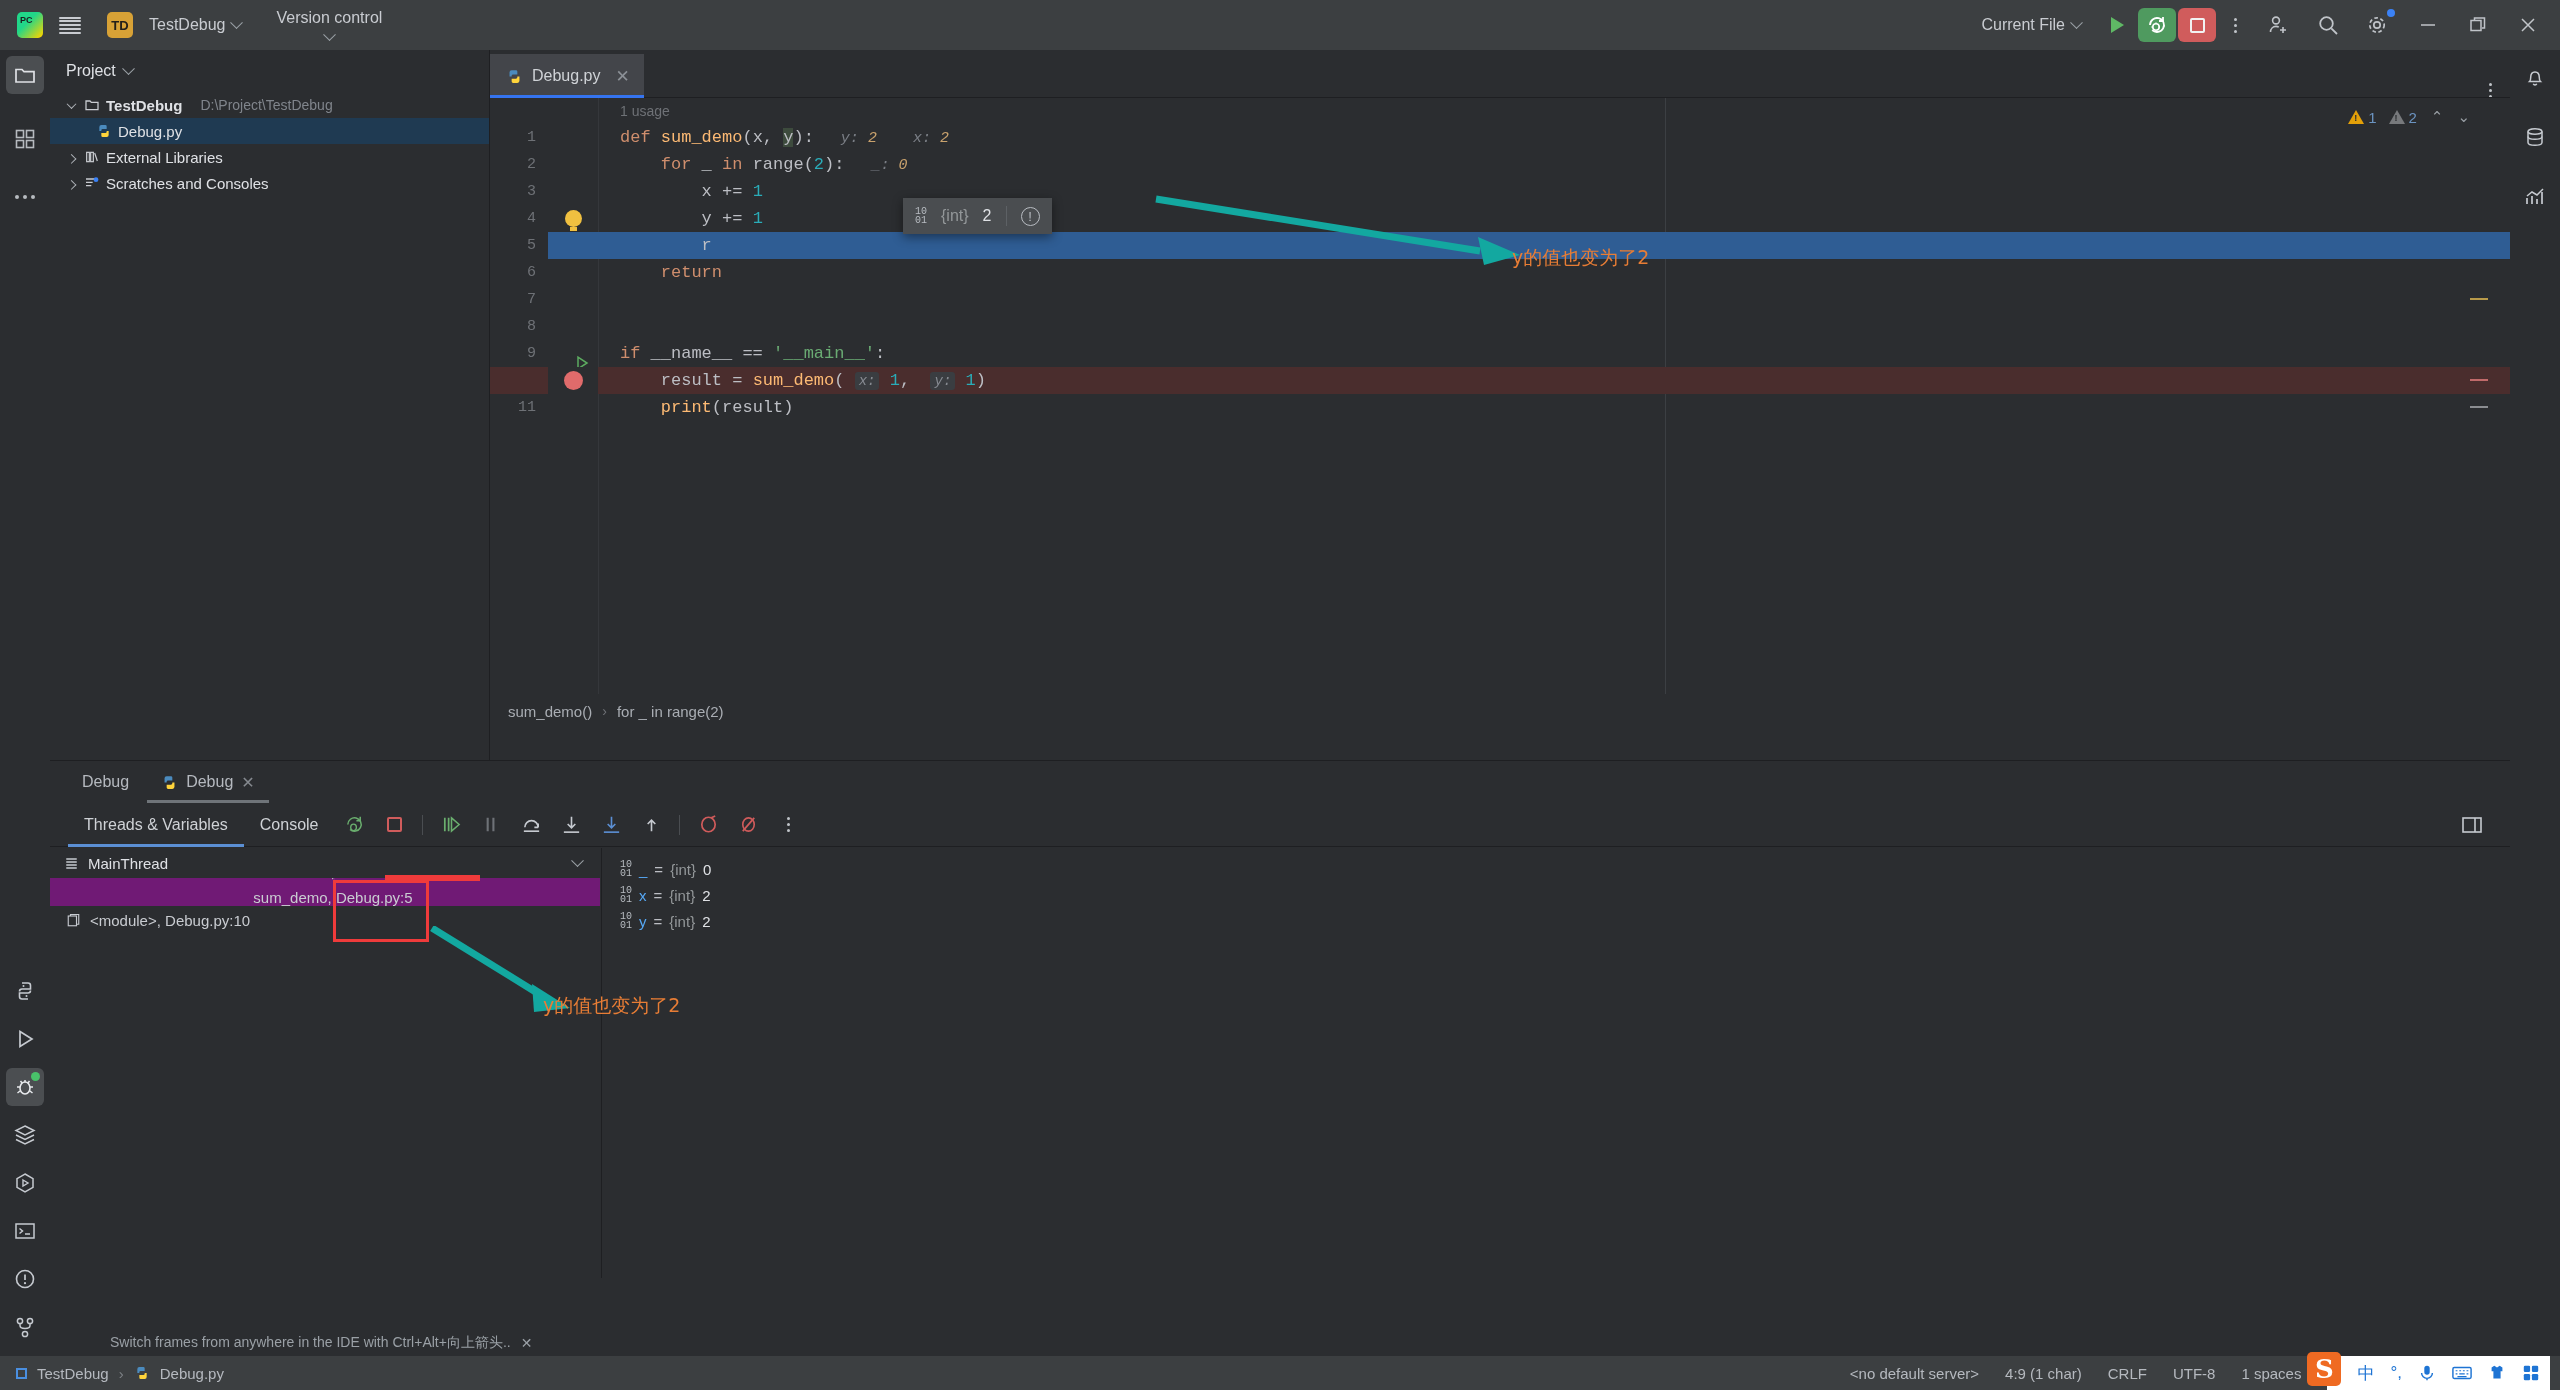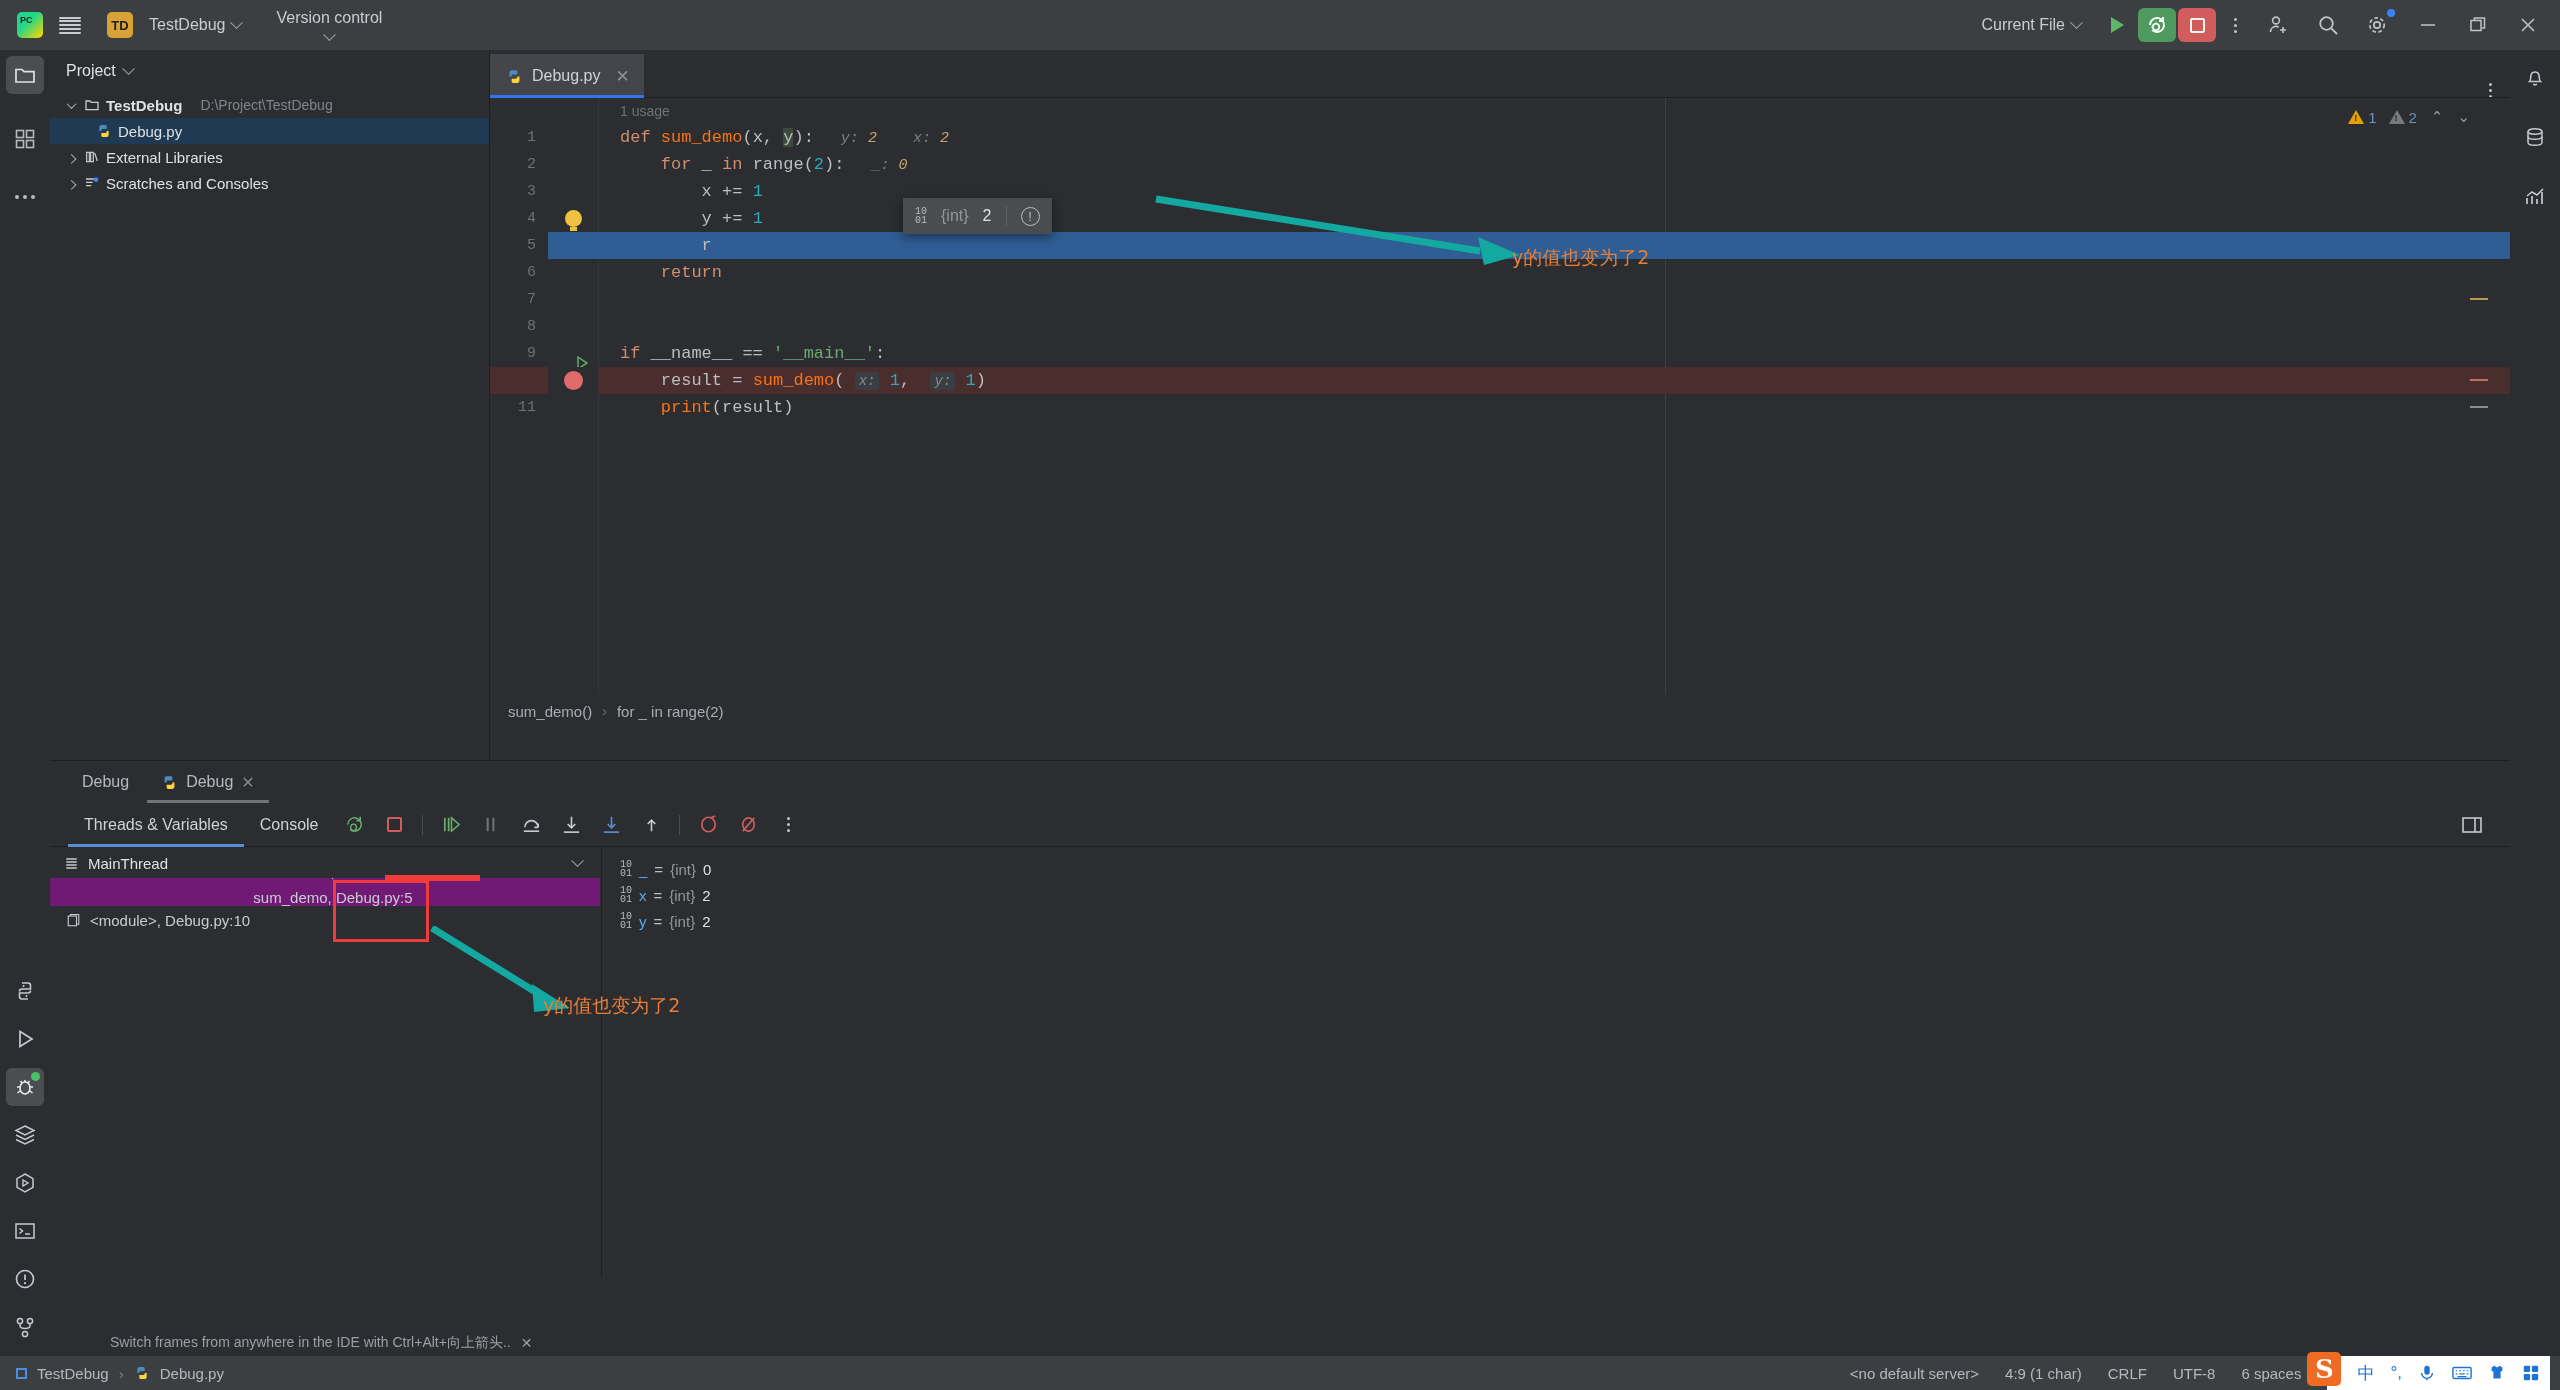--- a/index.html
+++ b/index.html
@@ -104,21 +104,21 @@
   .tri-warn::after { content: "!"; position: absolute; left: -2px; top: 3px; font-size: 9px; color: #2b2d30; font-weight: bold; }
 
   .code-line { display: flex; height: 27px; align-items: center; position: relative; font-size: 17px; }
   .gutter-num { width: 58px; text-align: right; padding-right: 12px; color: #6e7176; font-size: 15px; flex: none; font-family: "Liberation Mono", monospace; }
   .gutter-icons { width: 50px; flex: none; display: flex; align-items: center; justify-content: center; }
   .code-text { flex: 1; padding-left: 22px; font-family: "Liberation Mono", monospace; white-space: pre; color: #bcbec4; }
   .ln-hl-blue { background: #2f5d94; }
   .ln-hl-red { background: #4a2d2d; }
 
   .kw { color: #cf8e6d; }
-  .fn { color: #f97316; }
+  .fn { color: #fdba74; }
   .num { color: #2aacb8; }
   .str { color: #6aab73; }
   .id { color: #bcbec4; }
   .hint { color: #7a7e85; font-style: italic; font-size: 15px; }
   .hintv { color: #c9a26d; font-style: italic; font-size: 15px; }
   .param-chip { background: #3a3d41; color: #868a91; font-size: 14px; border-radius: 3px; padding: 1px 4px; font-style: italic; }
   .usage { color: #6e7176; font-size: 14px; padding-left: 130px; height: 26px; display:flex; align-items:center; }
 
   .bulb { width: 17px; height: 17px; border-radius: 50%; background: #f0c040; position: relative; }
   .bulb::after { content:""; position:absolute; left:5px; bottom:-4px; width:7px; height:4px; background:#f0c040; }
@@ -750,21 +750,21 @@
       <path d="M15 21h-5a2 2 0 0 1-2-2v-4h6a2 2 0 0 0 2-2v-1h3v6a3 3 0 0 1-3 3z" fill="#ffd43b"></path>
     </svg>
     <span>Debug.py</span>
   </div>
 
   <div id="sb-right">
     <span>&lt;no default server&gt;</span>
     <span>4:9 (1 char)</span>
     <span>CRLF</span>
     <span>UTF-8</span>
-    <span>6 spaces</span>
+    <span>1 spaces</span>
 
     <div id="ime">
       <div id="sogou">S</div>
       <span class="ime-ico" style="margin-left:26px;">中</span>
       <span class="ime-ico">°,</span>
       <span class="ime-ico">
         <svg width="18" height="18" viewBox="0 0 20 20">
             <rect x="7" y="2" width="6" height="10" rx="3" fill="#1e74d4"></rect>
             <path d="M4 10a6 6 0 0 0 12 0M10 16v2" stroke="#1e74d4" stroke-width="1.6" fill="none"></path>
           </svg>

